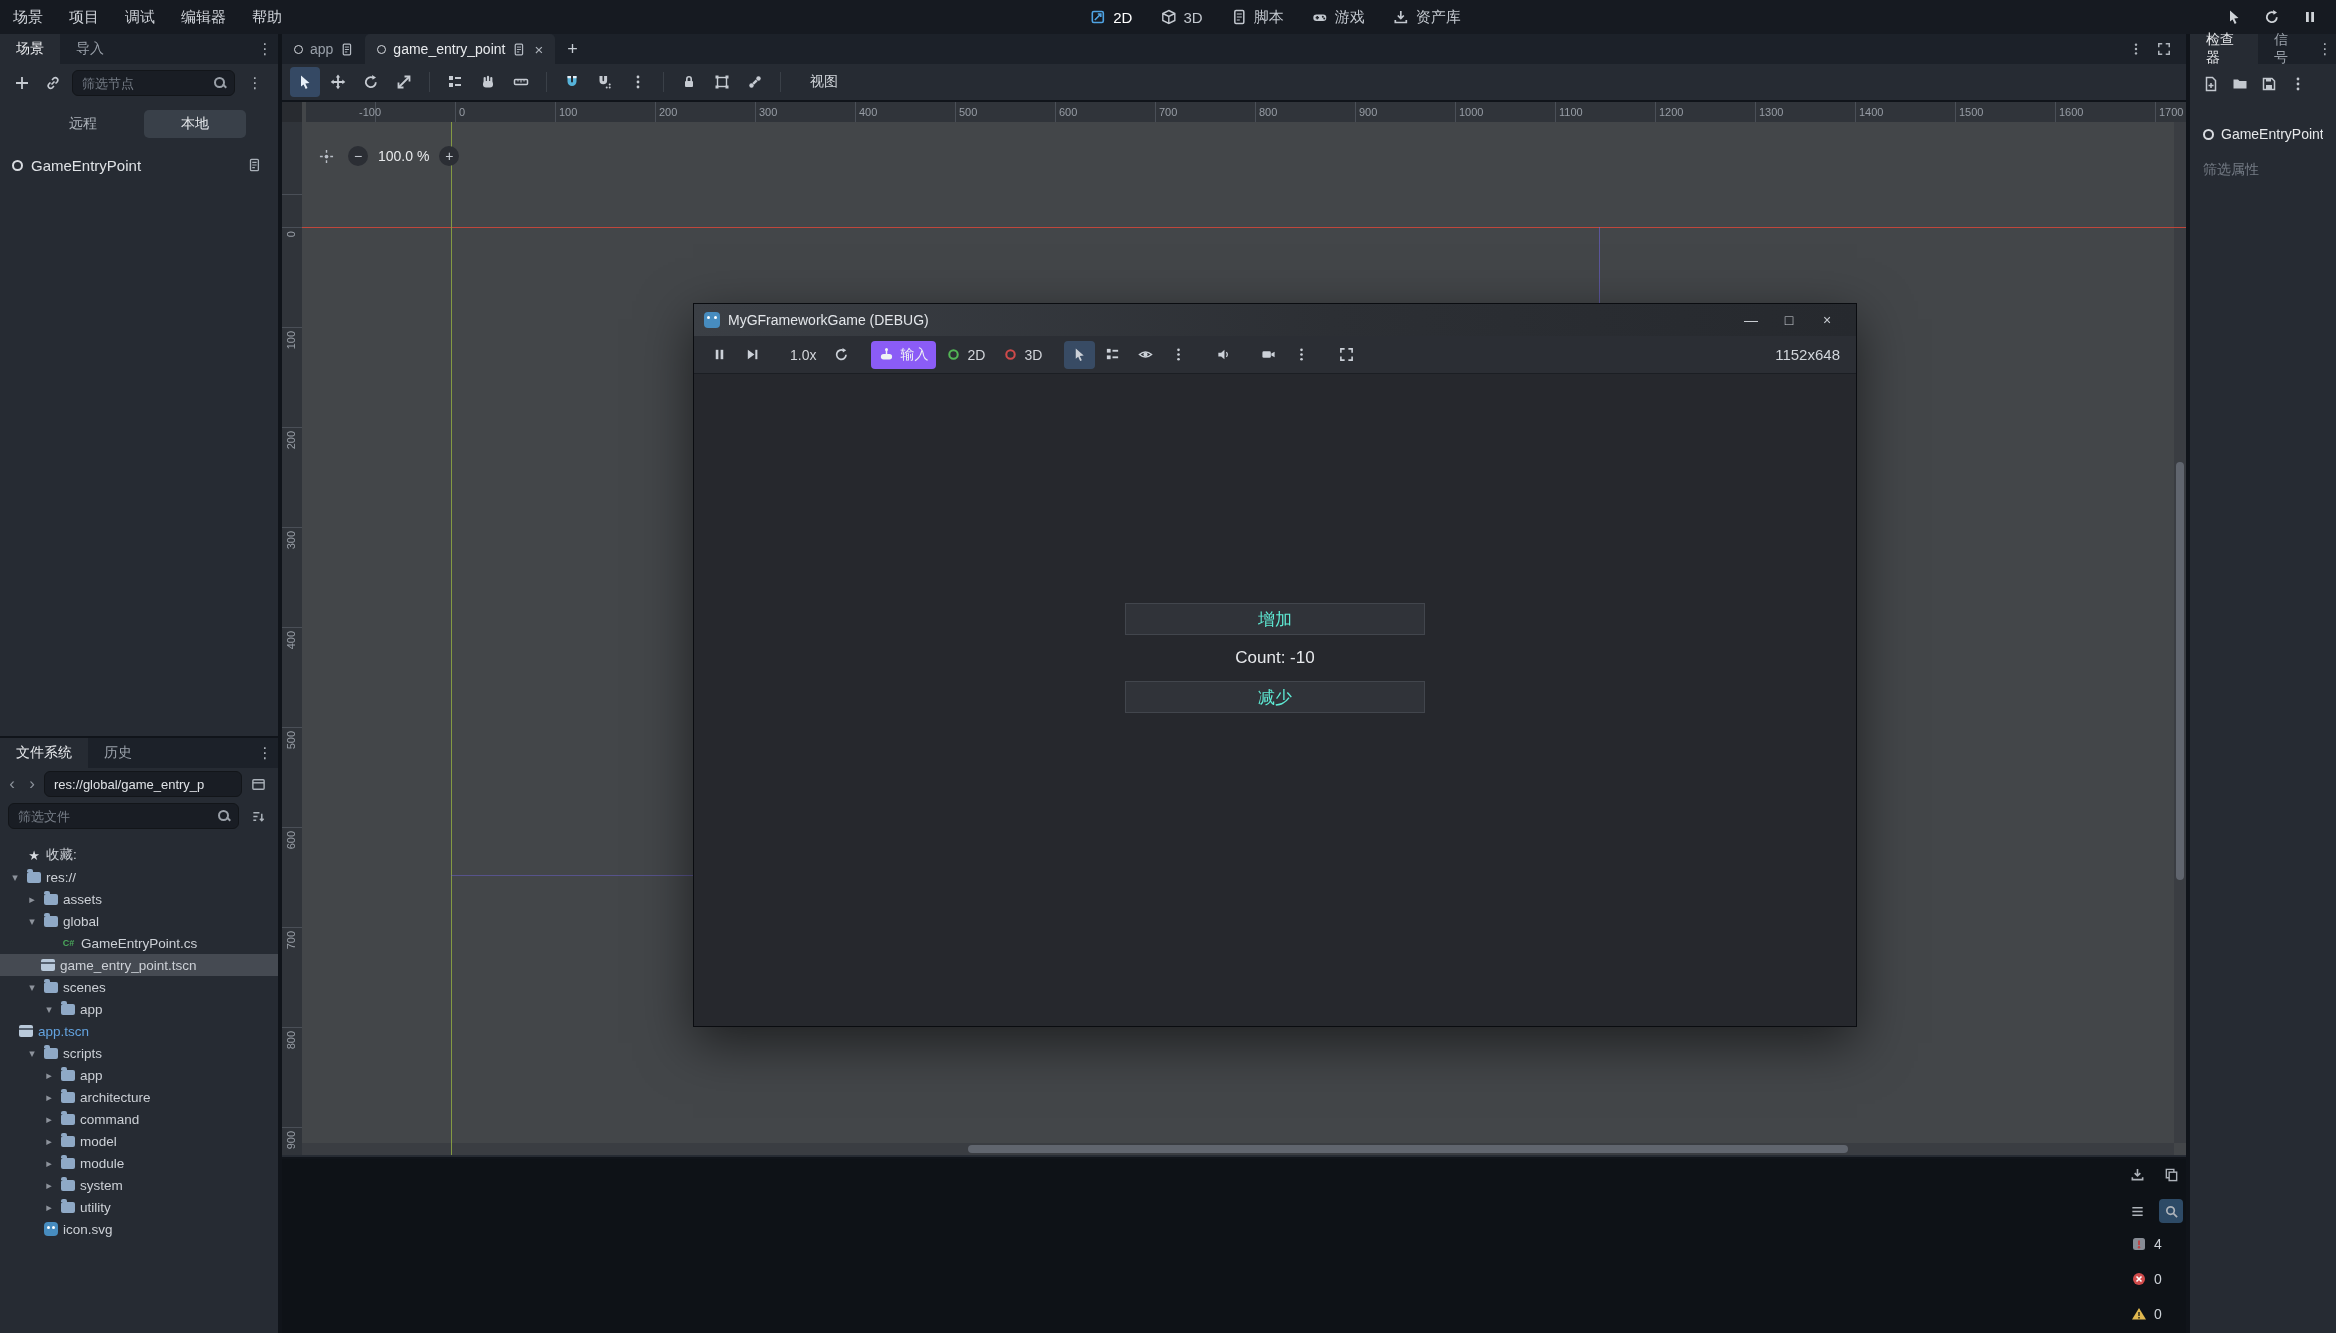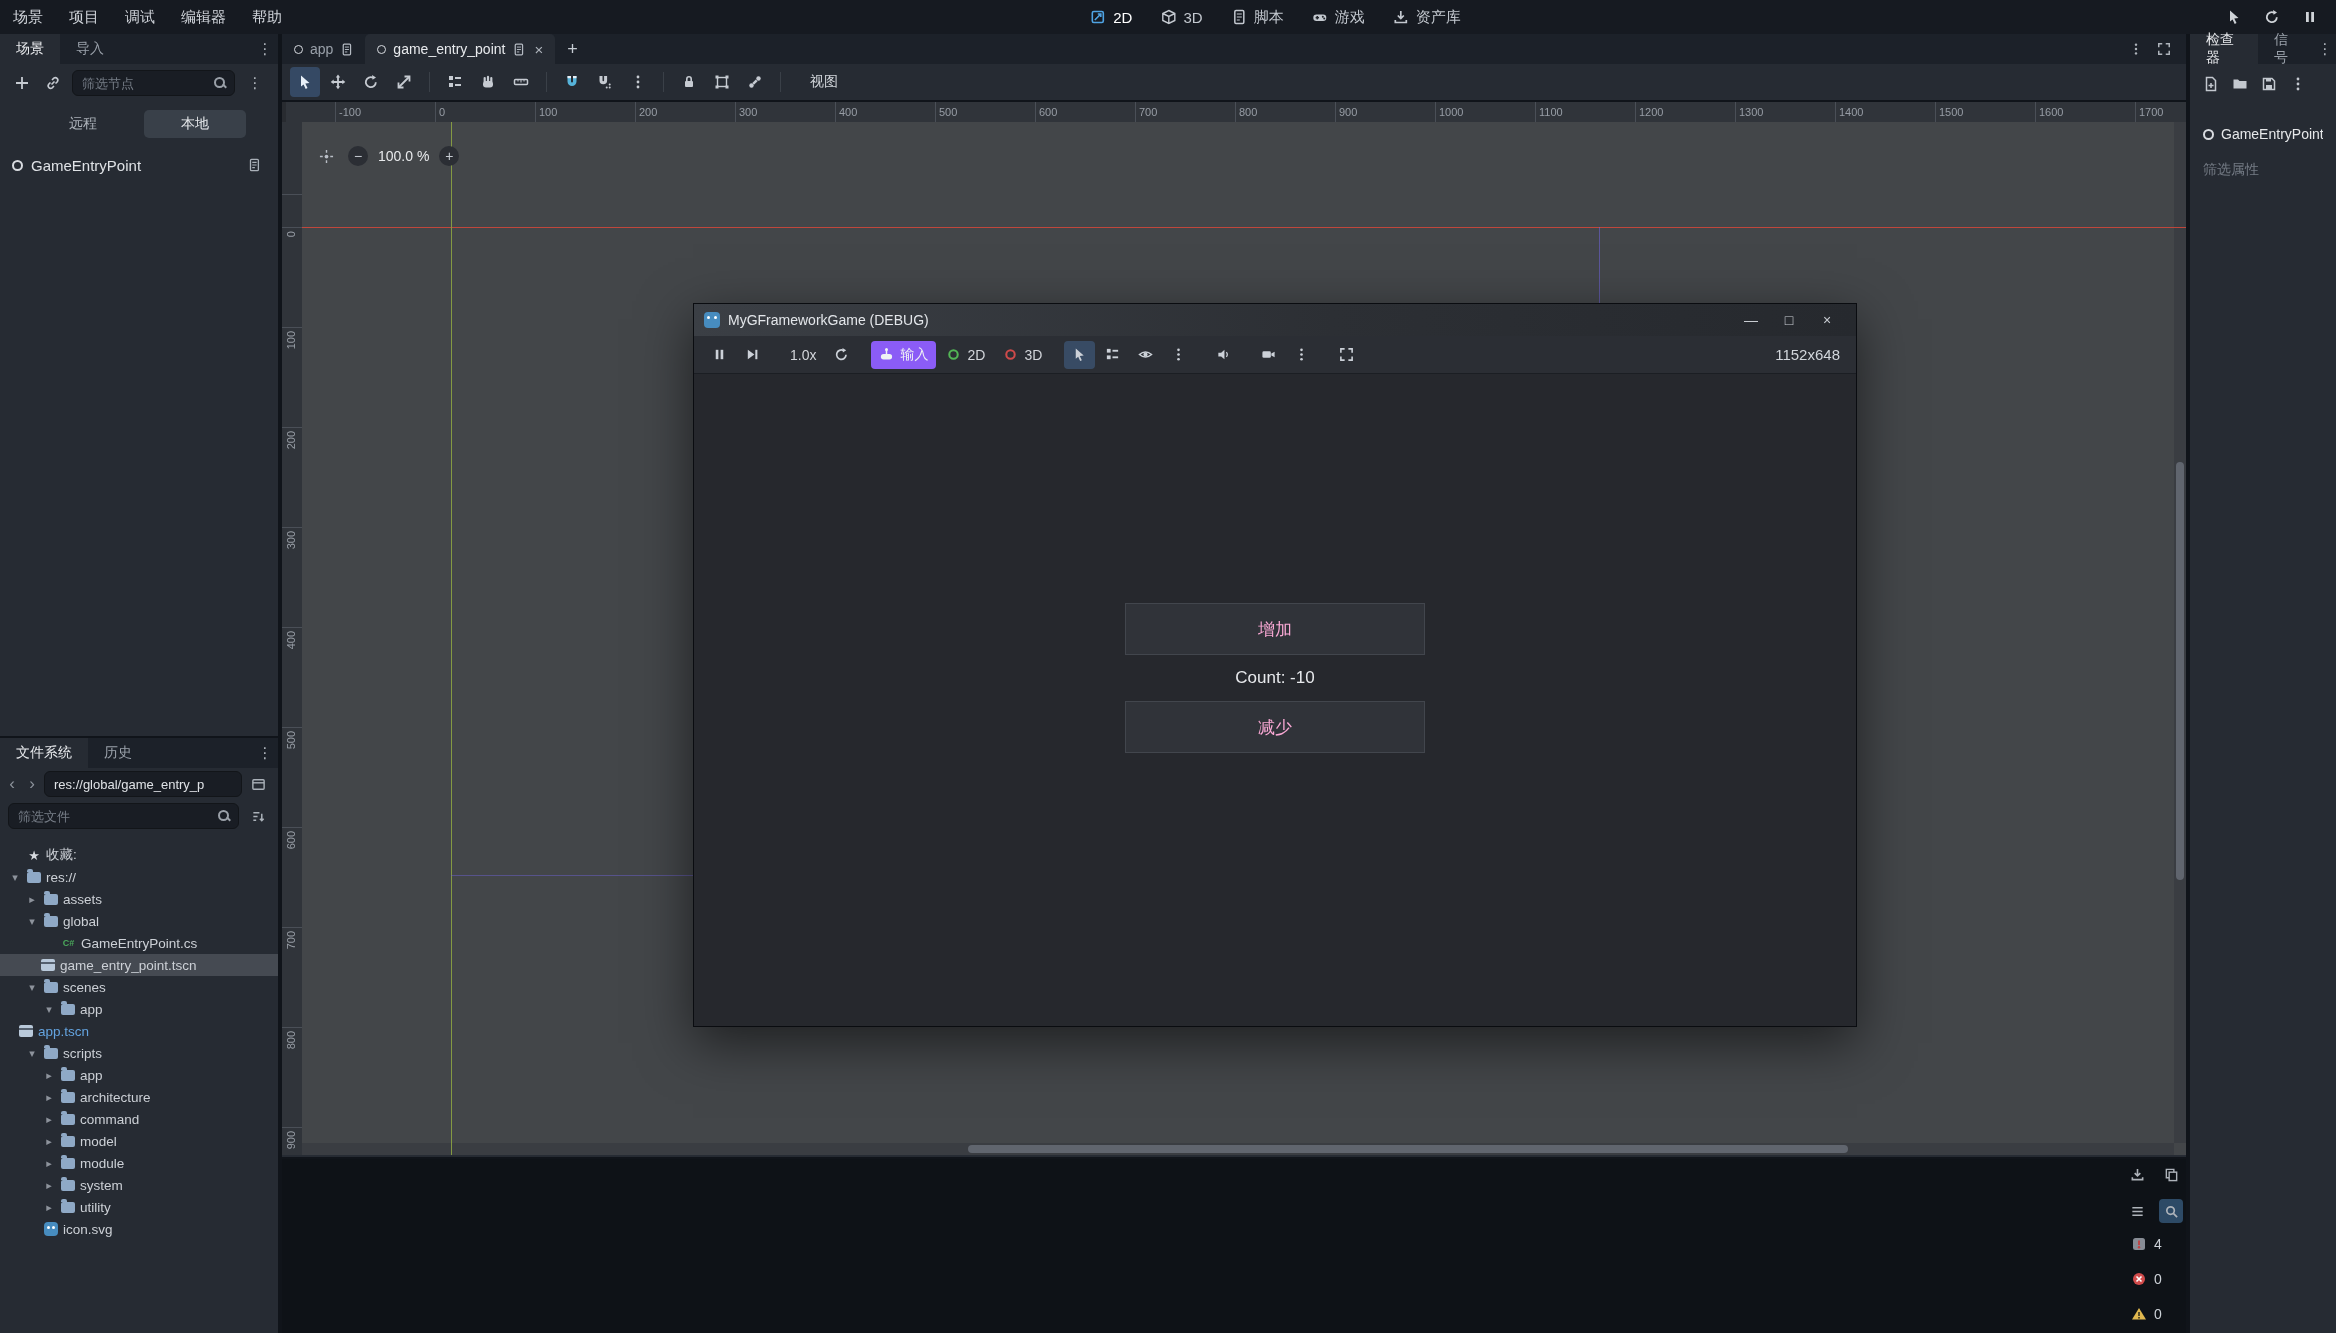--- a/index.html
+++ b/index.html
@@ -78,21 +78,21 @@
   #vtoolbar{position:absolute;top:30px;left:0;right:0;height:38px;background:#262b33;border-bottom:2px solid #10141a;
     display:flex;align-items:center;padding:0 8px}
   #vt-buttons{display:flex;align-items:center;gap:3px}
   .tool-btn{width:30px;height:30px;border-radius:4px;display:flex;align-items:center;justify-content:center}
   .tool-btn.active{background:rgba(86,138,199,.33)}
   .vsep{width:1px;height:20px;background:#3a4048;margin:0 7px}
   .view-btn{margin-left:10px;padding:0 12px;height:28px;display:flex;align-items:center;font-size:14px;color:#d2d6db;border-radius:4px}
 
   #viewport{position:absolute;top:68px;left:0;right:0;bottom:178px;background:#434649}
   #ruler-corner{position:absolute;left:0;top:0;width:20px;height:20px;background:#282b30}
-  #ruler-h{position:absolute;left:4px;right:0;top:0;height:28px;background:#30343a;
+  #ruler-h{position:absolute;left:24px;right:0;top:0;height:28px;background:#30343a;
     background-image:repeating-linear-gradient(90deg,#4a4f57 0 1px,transparent 1px 100px);
     background-position:149px 0;overflow:hidden}
   .rl{position:absolute;top:4px;font-size:11px;color:#979da5}
   #ruler-v{position:absolute;left:0;top:20px;width:20px;bottom:0;background:#30343a;
     background-image:repeating-linear-gradient(180deg,#4a4f57 0 1px,transparent 1px 100px);
     background-position:0 105px;overflow:hidden}
   .rvl{position:absolute;left:3px;writing-mode:vertical-rl;transform:rotate(180deg);font-size:11px;color:#979da5}
   #canvas{position:absolute;left:20px;top:20px;right:0;bottom:0;background:#434649;overflow:hidden}
   #axis-x{position:absolute;left:0;right:0;top:105px;height:1px;background:rgba(214,72,58,.85);z-index:1}
   #axis-y{position:absolute;top:0;bottom:0;left:149px;width:1px;background:rgba(140,162,66,.9);z-index:1}
@@ -116,21 +116,21 @@
   .gw-btn{width:38px;height:32px;display:flex;align-items:center;justify-content:center;color:#c9cdd3;font-size:14px}
   .gw-toolbar{position:absolute;left:0;right:0;top:32px;height:38px;background:#2b2e34;border-bottom:1px solid #1b1e23;
     display:flex;align-items:center;padding:0 10px;gap:2px}
   .gt-btn{height:28px;padding:0 8px;border-radius:4px;display:flex;align-items:center;gap:6px;font-size:14px;color:#d2d5da}
   .gt-btn.active{background:#8b5cf6;color:#f0f2f4}
   .gt-btn.accentbg{background:rgba(86,138,199,.33)}
   .gsep{width:10px}
   .gw-res{margin-left:auto;font-size:15px;color:#d2d6db;padding-right:6px}
   .gw-content{position:absolute;top:71px;left:0;right:0;bottom:0;background:#26282d;
     display:flex;flex-direction:column;align-items:center;padding-top:228px;gap:12px}
-  .gw-button{width:300px;height:52px;background:#303339;border:1px solid #42464d;color:#f9a8d4;font-size:17px;
+  .gw-button{width:300px;height:32px;background:#303339;border:1px solid #42464d;color:#5eead4;font-size:17px;
     display:flex;align-items:center;justify-content:center}
   .gw-count{font-size:17px;color:#e7e9ec;height:22px;display:flex;align-items:center}
 
   
   #output{position:absolute;left:0;right:0;bottom:0;height:176px;background:#0e1217;border-top:2px solid #10141a}
   #out-lines{position:absolute;left:14px;top:8px;right:120px;font-family:"DejaVu Sans Mono","Liberation Mono",monospace;
     font-size:13px;line-height:16.5px;color:#b4b9bf;white-space:pre}
   #out-btns{position:absolute;left:1843px;top:3px;width:60px;height:70px}
   .out-btn{position:absolute;width:24px;height:24px;border-radius:4px;display:flex;align-items:center;justify-content:center}
   .out-btn.active{background:#2d4a66}

